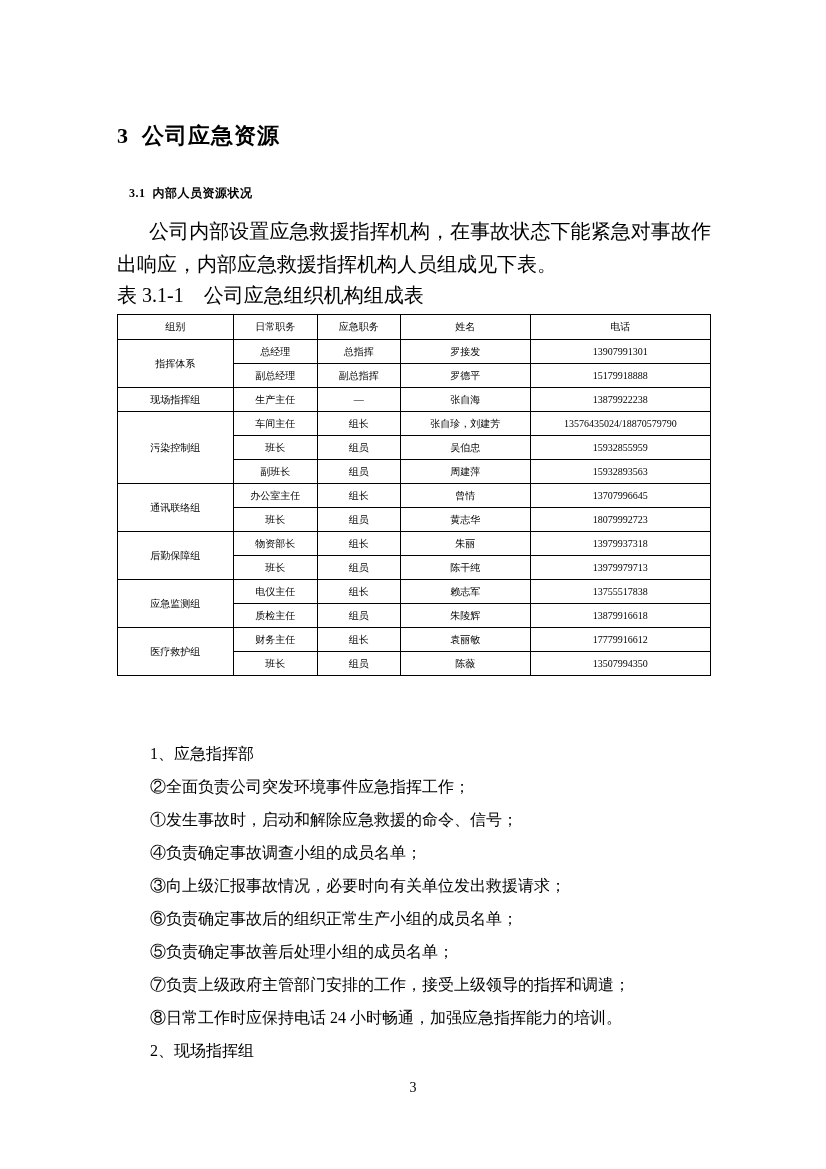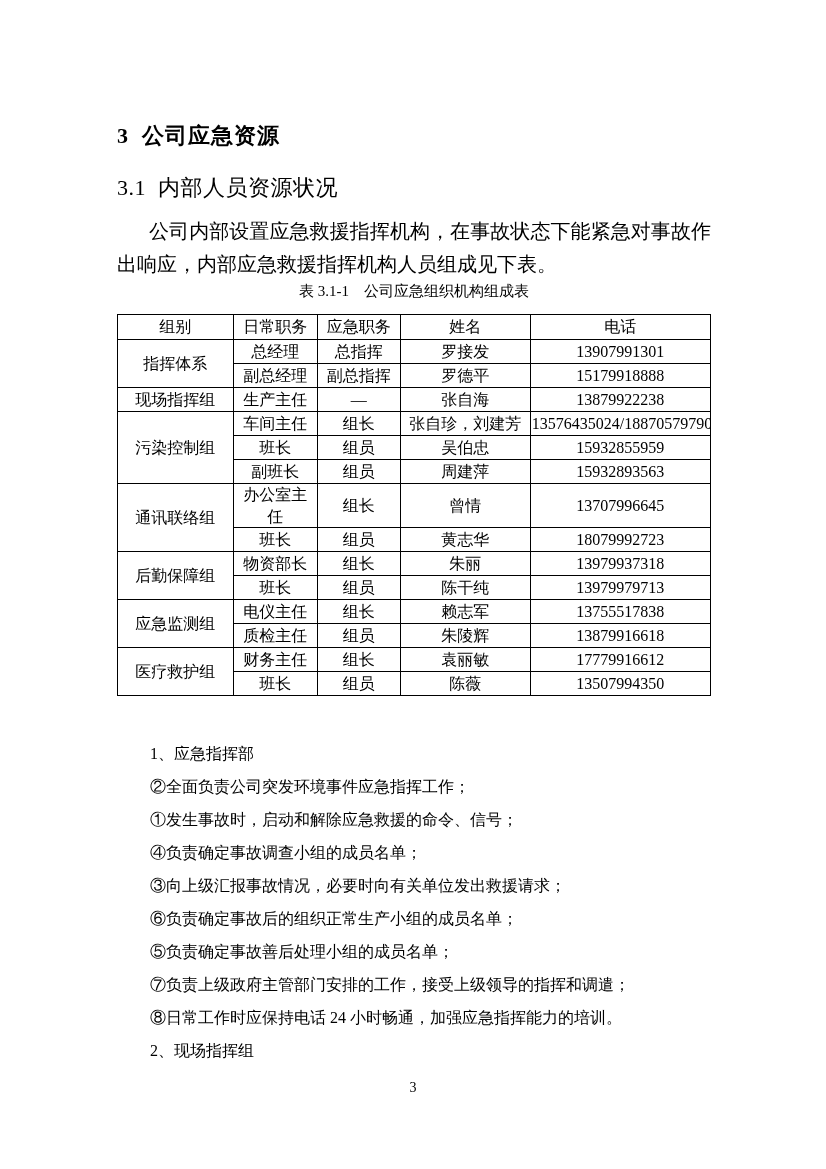--- a/index.html
+++ b/index.html
@@ -8,35 +8,35 @@
     background:#ffffff; color:#000;
     font-family:"Liberation Serif","DejaVu Serif",serif;
     overflow:hidden;
   }
   .content { position:absolute; left:117px; top:4px; width:594px; height:100%; }
   .h1 {
     position:absolute; top:117px; left:0; margin:0;
     font-size:22px; font-weight:bold; white-space:pre-wrap; letter-spacing:1px;
   }
   .h2 {
-    position:absolute; top:169px; left:0; margin:0;
-    font-size:22px; font-weight:normal; white-space:pre-wrap; letter-spacing:0.5px;
+    position:absolute; top:169px; left:0; margin:12px;
+    font-size:12px; font-weight:bold; white-space:pre-wrap; letter-spacing:0.5px;
   }
   .body-text {
     position:absolute; top:211px; left:0; width:594px; margin:0;
     font-size:20px; line-height:33px; text-indent:32px; text-align:justify;
   }
   .caption {
     position:absolute; top:278px; left:0; width:594px;
-    font-size:15px; text-align:center; white-space:pre-wrap;
+    font-size:20px; white-space:pre-wrap;
   }
   table.org-table {
     position:absolute; top:310px; left:0; width:594px;
     border-collapse:collapse; table-layout:fixed;
-    font-size:16px;
+    font-size:10px;
   }
   .org-table th, .org-table td {
     border:1px solid #000; text-align:center; vertical-align:middle;
     height:23px; padding:0 8px; font-weight:normal; line-height:1.35;
     overflow:hidden;
   }
   .org-table th { height:24px; }
   .org-table td.name-cell { padding:0 2px; }
   .org-table td.phone-cell { padding:0 1px; white-space:nowrap; }
   .list { position:absolute; top:733px; left:33px; width:561px; font-size:16px; }

